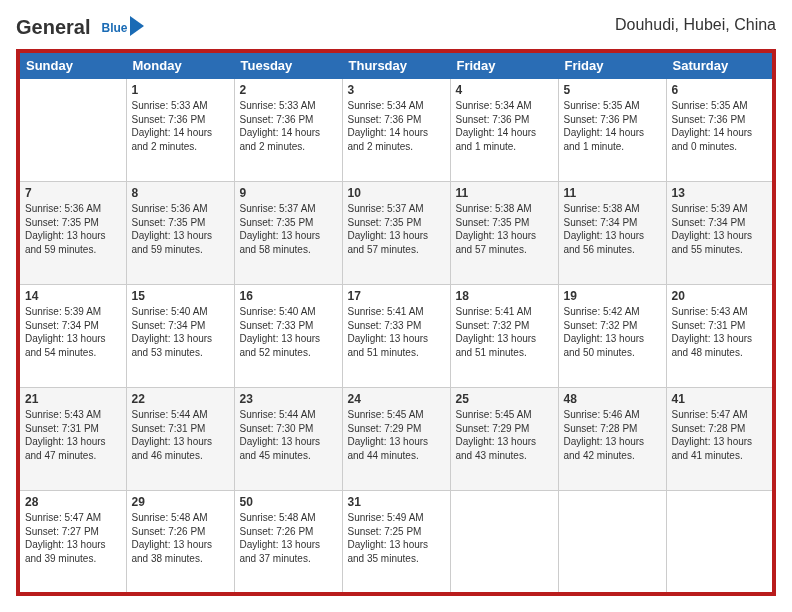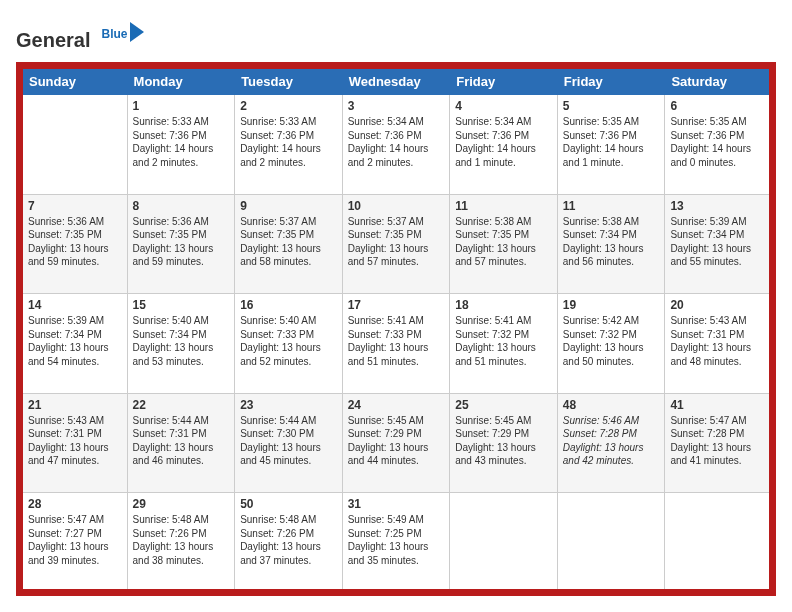--- a/index.html
+++ b/index.html
@@ -29,21 +29,20 @@
       align-items: flex-start;
     }
     .logo-text {
       display: flex;
       align-items: center;
     }
     .logo-general {
       font-size: 20px;
       font-weight: bold;
       color: #333;
-      margin-top: 13px;
     }
     .logo-blue {
       font-size: 12px;
       font-weight: bold;
       color: #1a6bb5;
       margin-left: 11px;
     }
     .logo-arrow {
       width: 0;
       height: 0;
@@ -61,21 +60,21 @@
       font-weight: bold;
       color: #333;
       line-height: 1.1;
     }
     .location {
       font-size: 16px;
       color: #333;
     }
     .calendar {
       flex: 1;
-      border: 7px solid #b91c1c;
+      border: 4px solid #b91c1c;
       border-collapse: collapse;
       width: 100%;
       table-layout: fixed;
     }
     .calendar th {
       background-color: #2a6db5;
       color: #fff;
       text-align: left;
       padding: 5px 6px;
       font-size: 13px;
@@ -119,30 +118,31 @@
 <div class="page">
   <div class="header">
     <div class="logo">
       <div class="logo-text">
         <span class="logo-general">General</span>
         <span class="logo-blue">Blue</span>
         <div class="logo-arrow"></div>
       </div>
     </div>
     <div class="title-section">
+      <div class="location">Douhudi, Hubei, China</div>
     </div>
   </div>
 
   <table class="calendar">
     <thead>
       <tr>
       <th>Sunday</th>
           <th>Monday</th>
           <th>Tuesday</th>
-          <th>Wednesday</th>
+          <th>Thursday</th>
           <th>Friday</th>
           <th>Friday</th>
           <th>Saturday</th>
         </tr>
     </thead>
     <tbody id="calendar-body">
     <tr>
           <td class="empty-cell"></td>
           <td>
             <div class="day-number">1</div>
@@ -295,21 +295,21 @@
 Daylight: 13 hours and 44 minutes.</div>
           </td>
           <td>
             <div class="day-number">25</div>
             <div class="day-info" style="white-space: pre-line;">Sunrise: 5:45 AM
 Sunset: 7:29 PM
 Daylight: 13 hours and 43 minutes.</div>
           </td>
           <td>
             <div class="day-number">48</div>
-            <div class="day-info" style="white-space: pre-line; font-style: italic;">Sunrise: 5:46 AM
+            <div class="day-info" style="white-space: pre-line;">Sunrise: 5:46 AM
 Sunset: 7:28 PM
 Daylight: 13 hours and 42 minutes.</div>
           </td>
           <td>
             <div class="day-number">41</div>
             <div class="day-info" style="white-space: pre-line;">Sunrise: 5:47 AM
 Sunset: 7:28 PM
 Daylight: 13 hours and 41 minutes.</div>
           </td>
         </tr>

